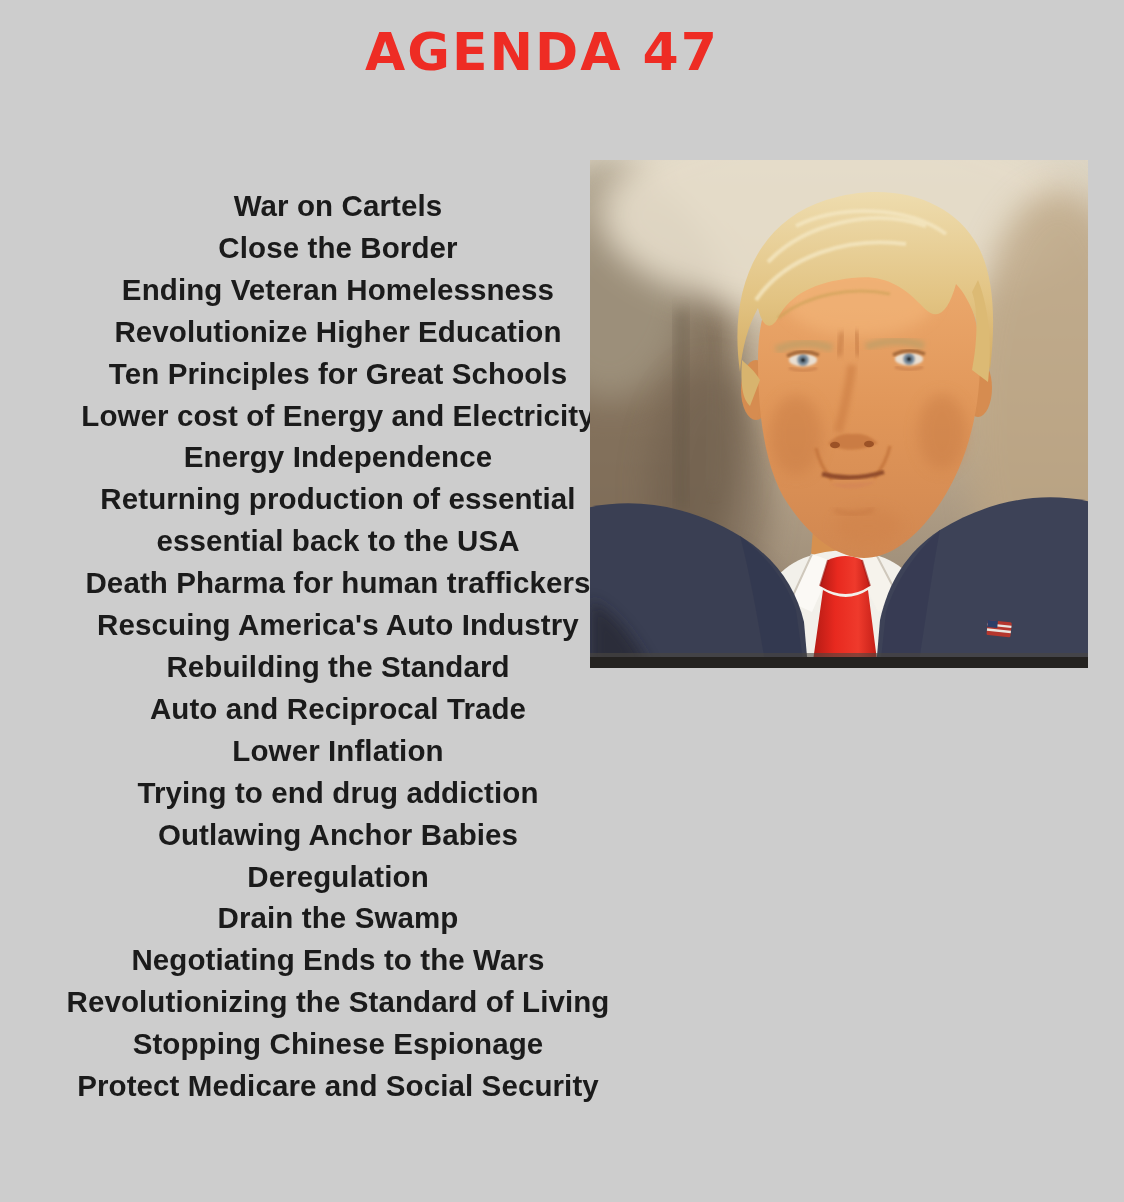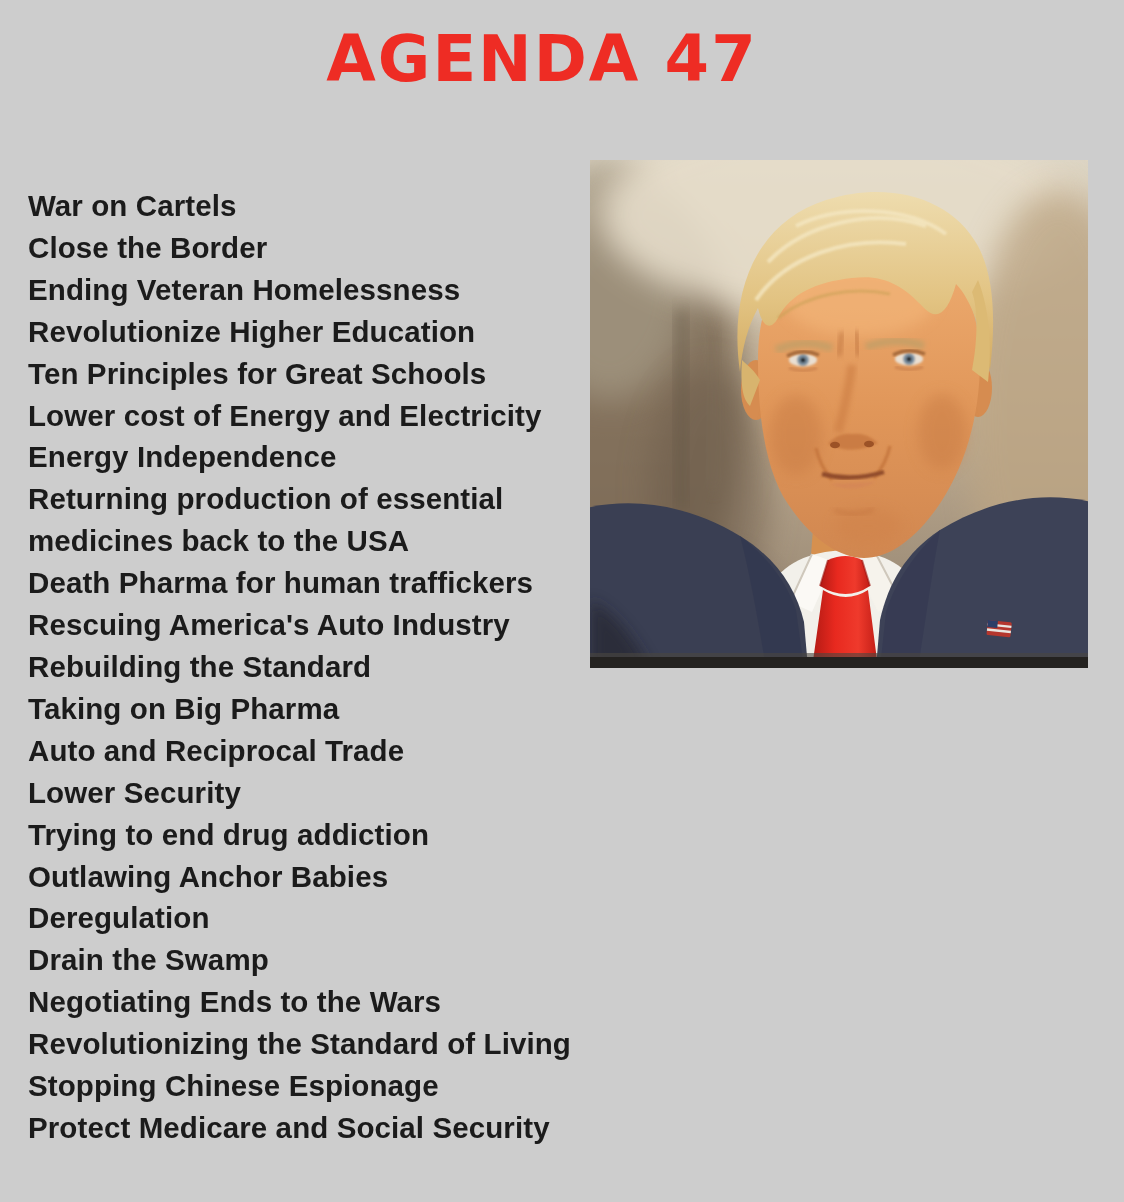--- a/index.html
+++ b/index.html
@@ -6,25 +6,25 @@
   body {
     width: 1124px; height: 1202px;
     background: var(--page-bg, #cdcdcd);
     font-family: "Liberation Sans", sans-serif;
     position: relative; overflow: hidden;
   }
   .title {
     position: absolute; top: 22px; left: 0; width: 1084px;
     margin: 0; text-align: center;
     font-family: "DejaVu Sans", "Liberation Sans", sans-serif;
-    font-size: 64px; font-weight: bold; letter-spacing: 2px;
+    font-size: 52px; font-weight: bold; letter-spacing: 2px;
     color: var(--title-red, #ee2c24);
   }
   .agenda-list {
-    position: absolute; left: 28px; top: 185px; width: 620px;
+    position: absolute; left: 28px; top: 185px; width: 620px; text-align: center;
   }
   .agenda-line {
     font-size: 29.5px; font-weight: bold; line-height: 41.9px;
     color: var(--text-dark, #1b1b1b);
     letter-spacing: 0.1px;
     white-space: nowrap;
   }
   .portrait {
     position: absolute; left: 590px; top: 160px;
     width: 498px; height: 508px; margin: 0;
@@ -41,27 +41,26 @@
   <div class="agenda-list">
 
   <div class="agenda-line">War on Cartels</div>
       <div class="agenda-line">Close the Border</div>
       <div class="agenda-line">Ending Veteran Homelessness</div>
       <div class="agenda-line">Revolutionize Higher Education</div>
       <div class="agenda-line">Ten Principles for Great Schools</div>
       <div class="agenda-line">Lower cost of Energy and Electricity</div>
       <div class="agenda-line">Energy Independence</div>
       <div class="agenda-line">Returning production of essential</div>
-      <div class="agenda-line">medicines back to the USA</div>
+      <div class="agenda-line">essential back to the USA</div>
       <div class="agenda-line">Death Pharma for human traffickers</div>
       <div class="agenda-line">Rescuing America's Auto Industry</div>
       <div class="agenda-line">Rebuilding the Standard</div>
-      <div class="agenda-line">Taking on Big Pharma</div>
       <div class="agenda-line">Auto and Reciprocal Trade</div>
-      <div class="agenda-line">Lower Security</div>
+      <div class="agenda-line">Lower Inflation</div>
       <div class="agenda-line">Trying to end drug addiction</div>
       <div class="agenda-line">Outlawing Anchor Babies</div>
       <div class="agenda-line">Deregulation</div>
       <div class="agenda-line">Drain the Swamp</div>
       <div class="agenda-line">Negotiating Ends to the Wars</div>
       <div class="agenda-line">Revolutionizing the Standard of Living</div>
       <div class="agenda-line">Stopping Chinese Espionage</div>
       <div class="agenda-line">Protect Medicare and Social Security</div>
     </div>
 

